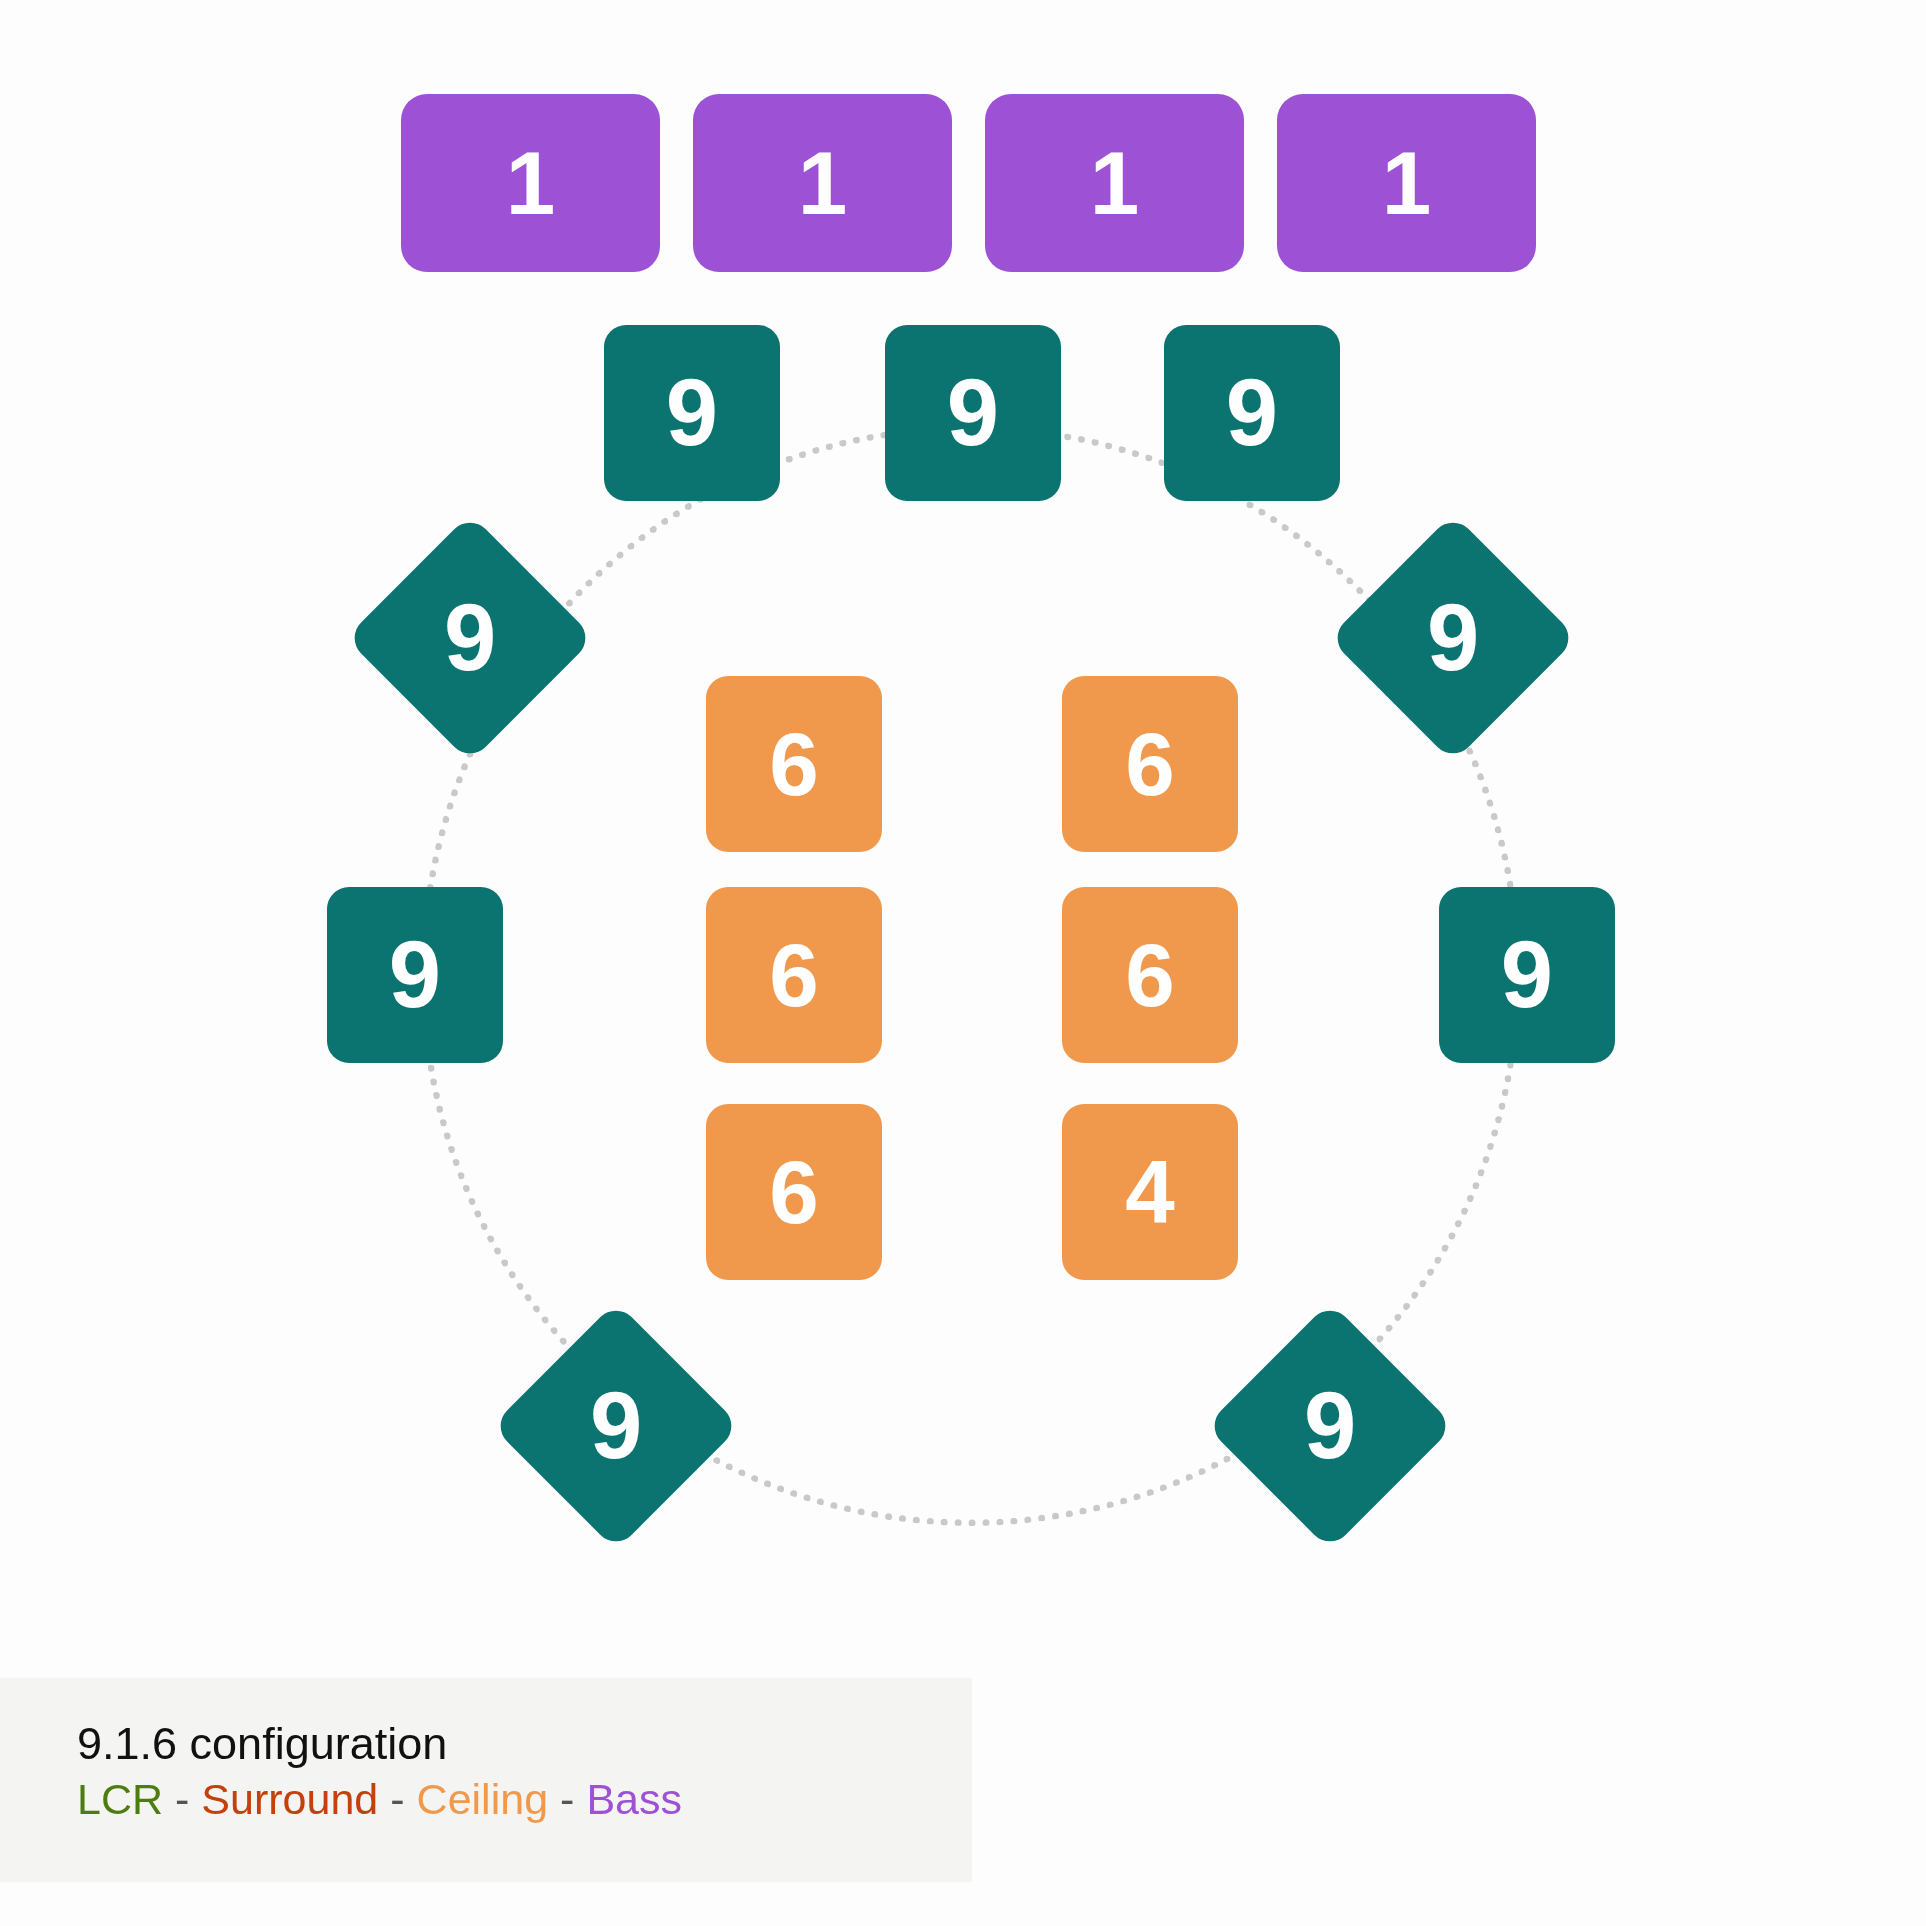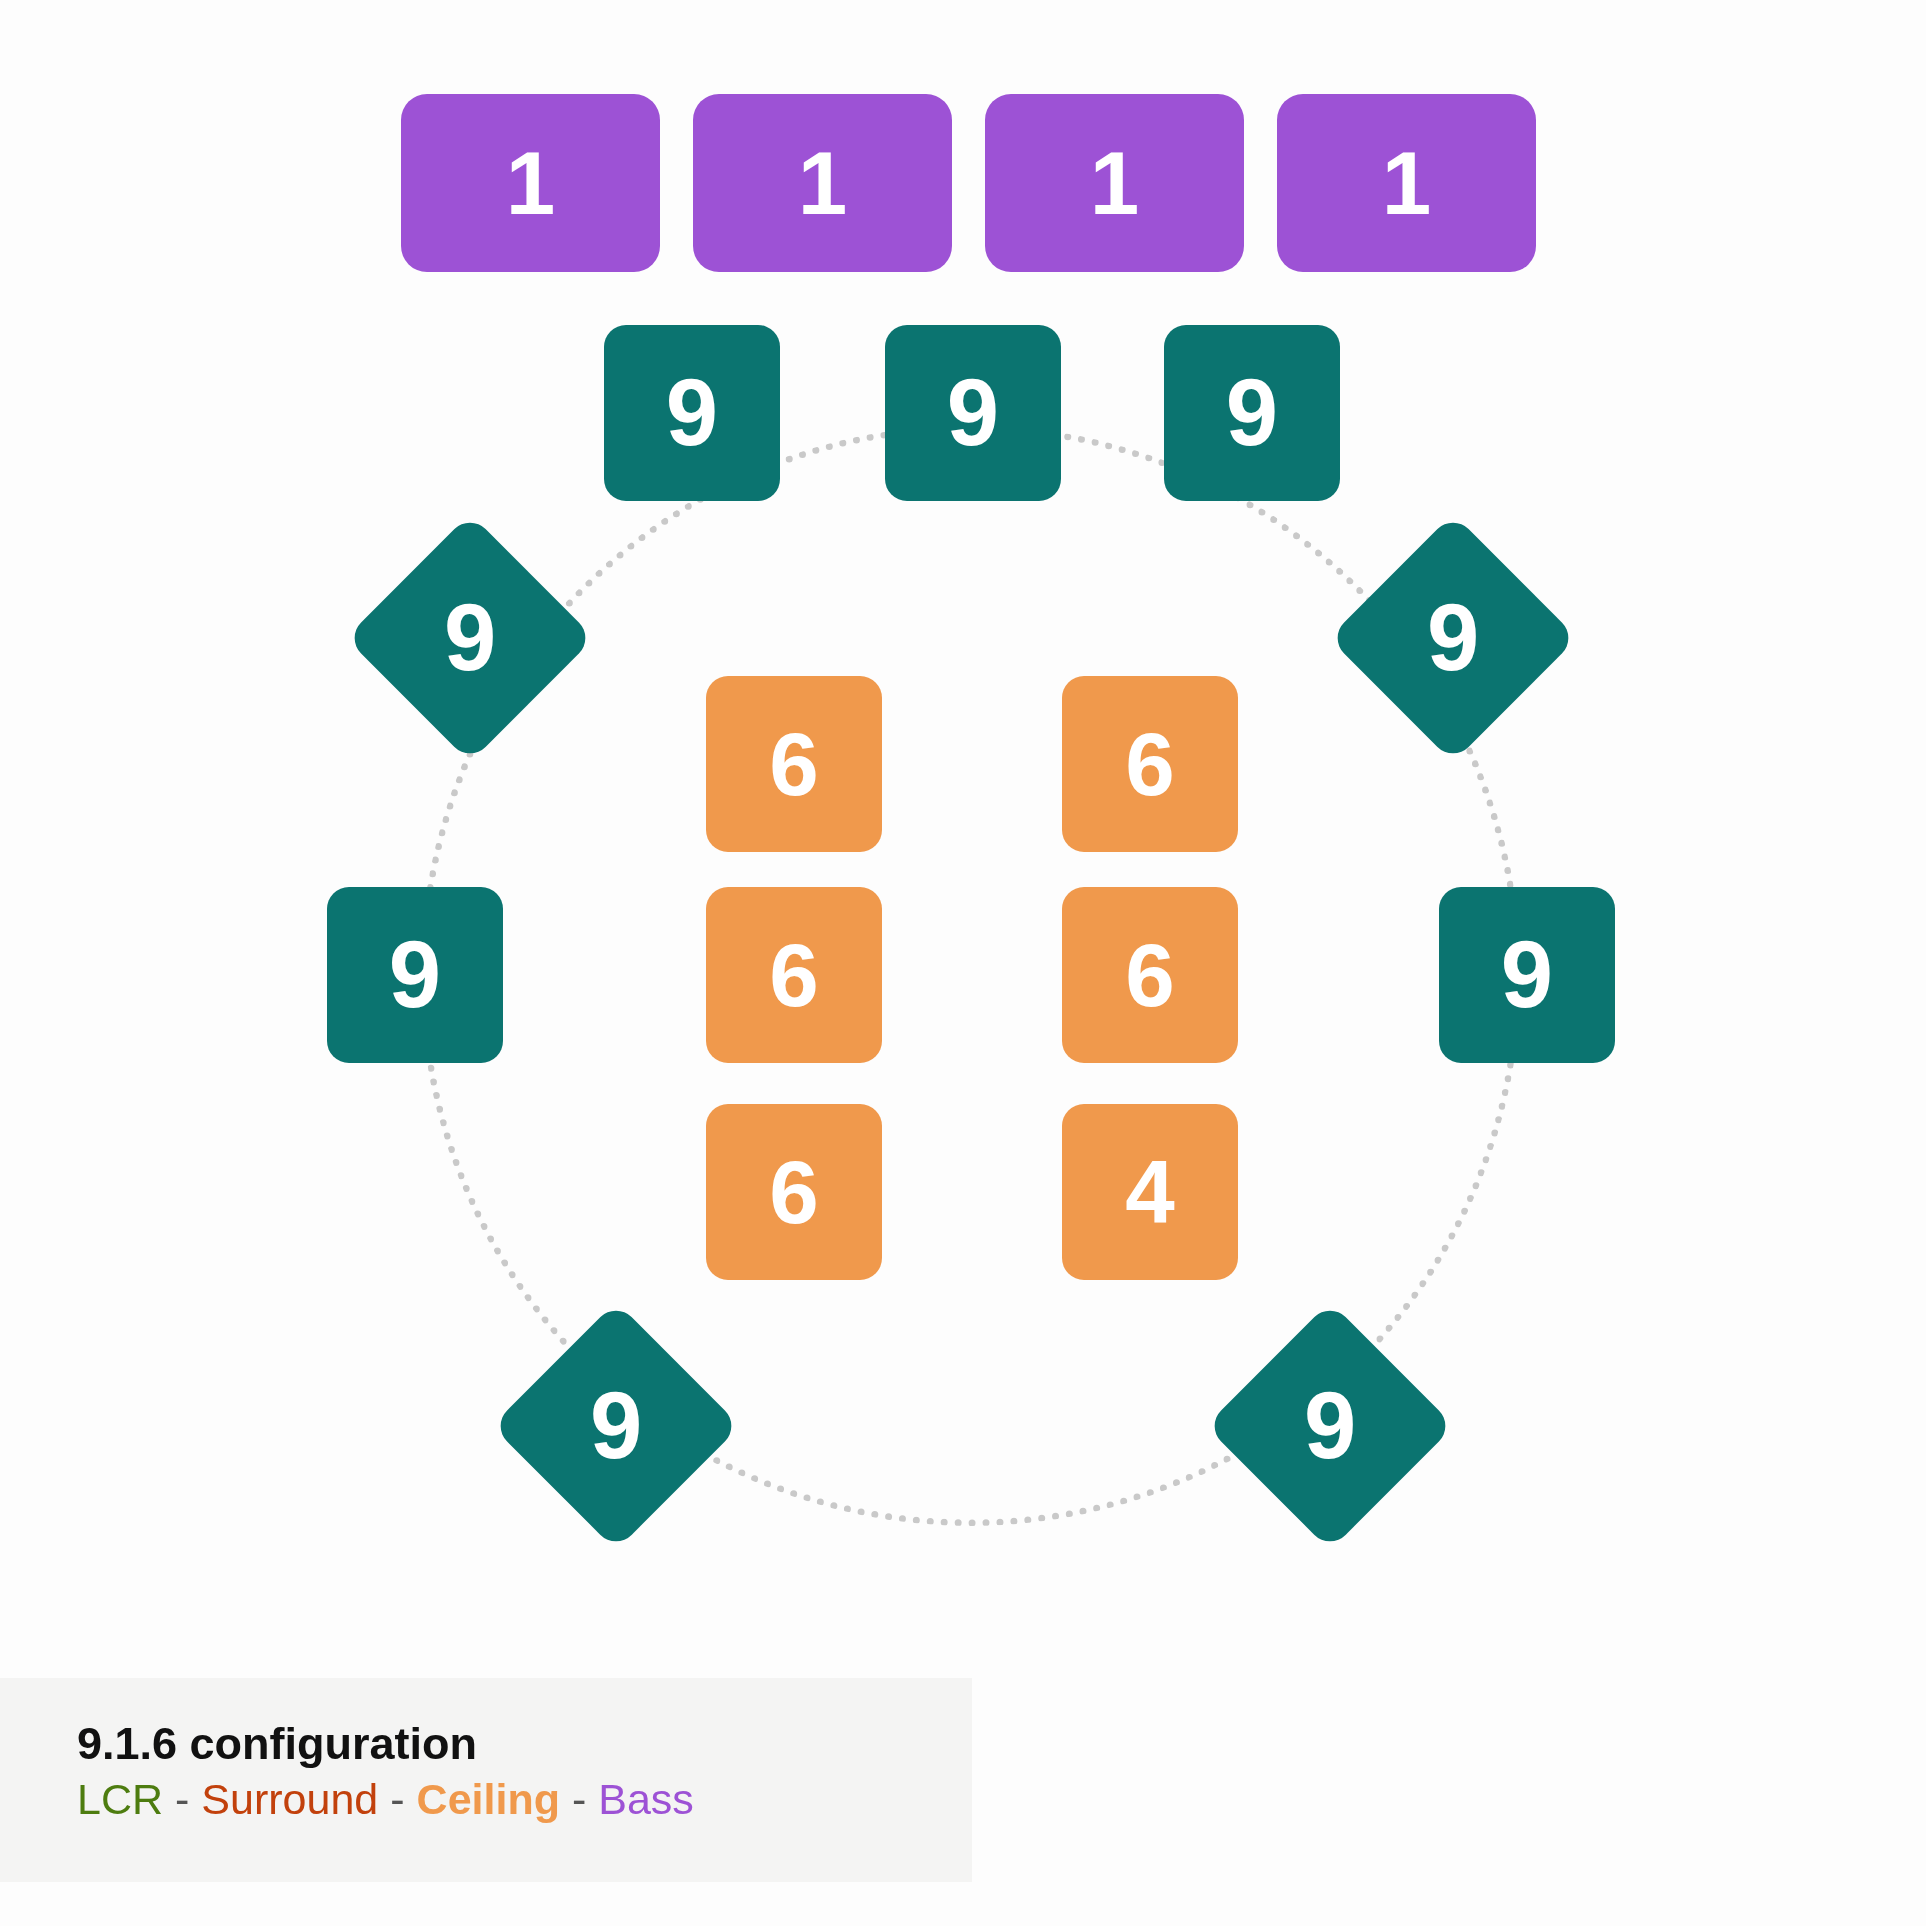--- a/index.html
+++ b/index.html
@@ -72,32 +72,32 @@
     left: 0;
     top: 1678px;
     width: 972px;
     height: 204px;
     background: #f4f4f3;
     box-sizing: border-box;
     padding: 40px 0 0 77px;
   }
   .legend-title {
     font-size: 45px;
-    font-weight: bold;
+    font-weight: normal;
     color: #111111;
     line-height: 1.15;
   }
   .legend-line {
     font-size: 43px;
     line-height: 1.35;
     color: #555555;
   }
   .c-lcr      { color: #4d7c0f; }
   .c-surround { color: #c2410c; }
-  .c-ceiling  { color: #f0994c; font-weight: bold; }
+  .c-ceiling  { color: #f0994c; }
   .c-bass     { color: #9d52d5; }
   .sep {
     color: #555555;
     margin: 0 12px;
   }
 </style>
 </head>
 <body>
 
 <div class="canvas">

